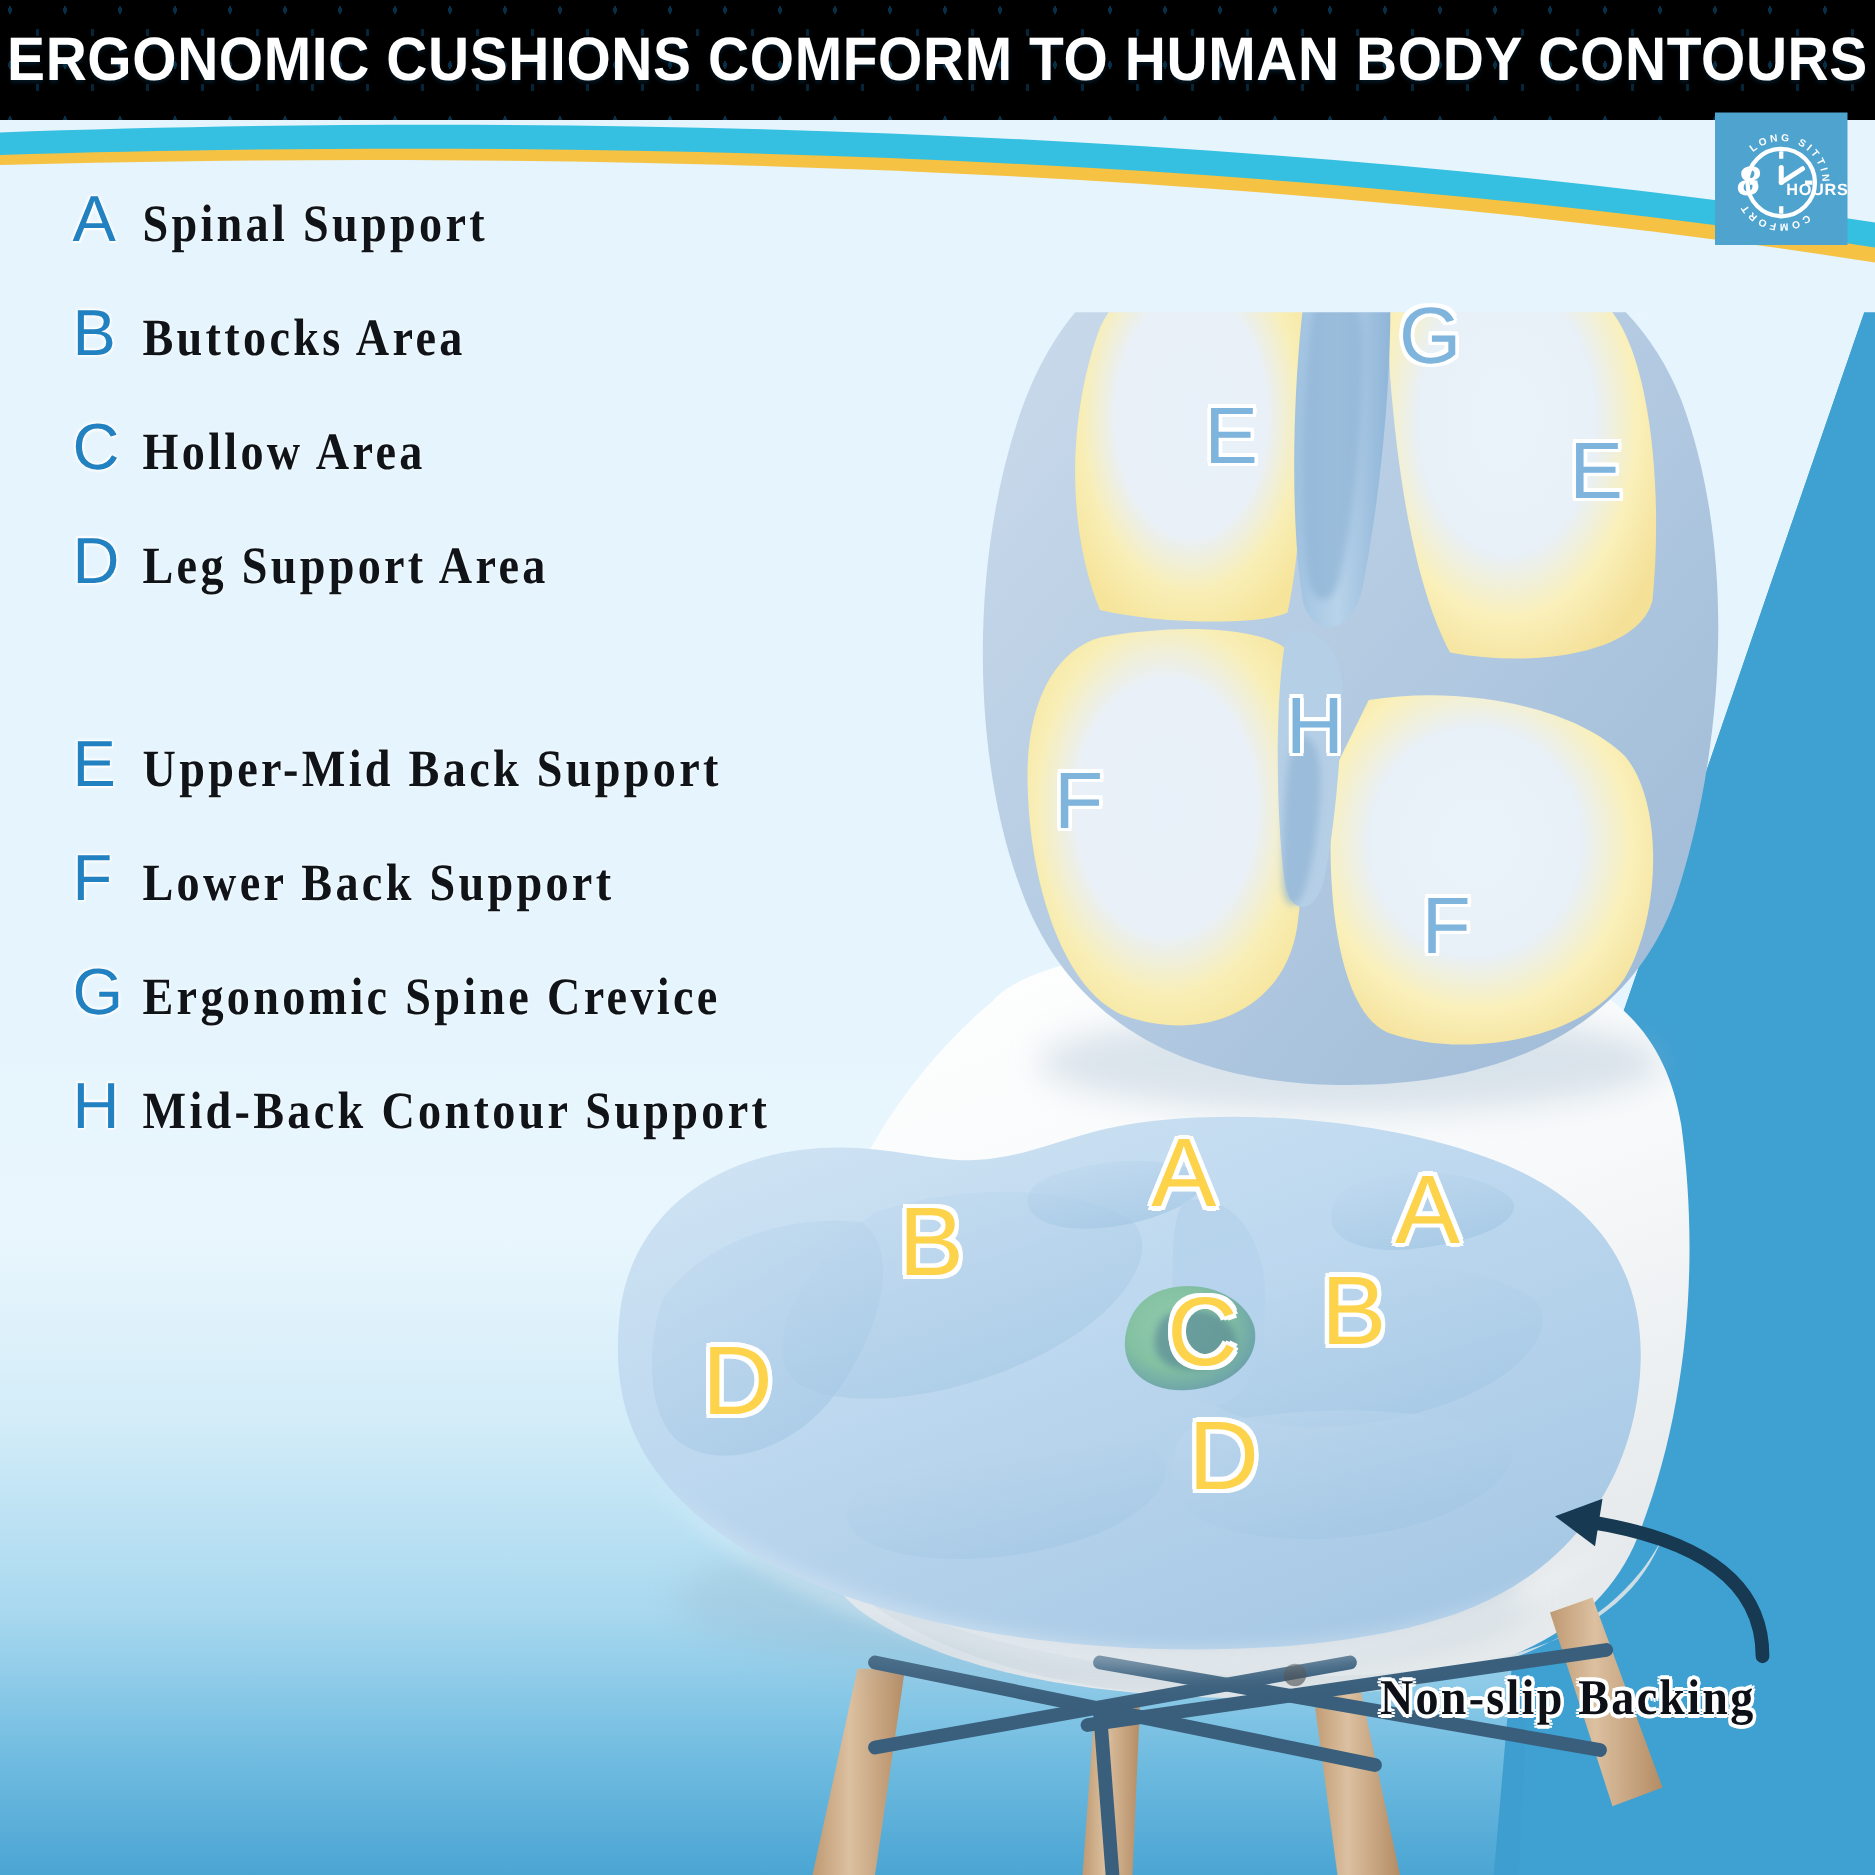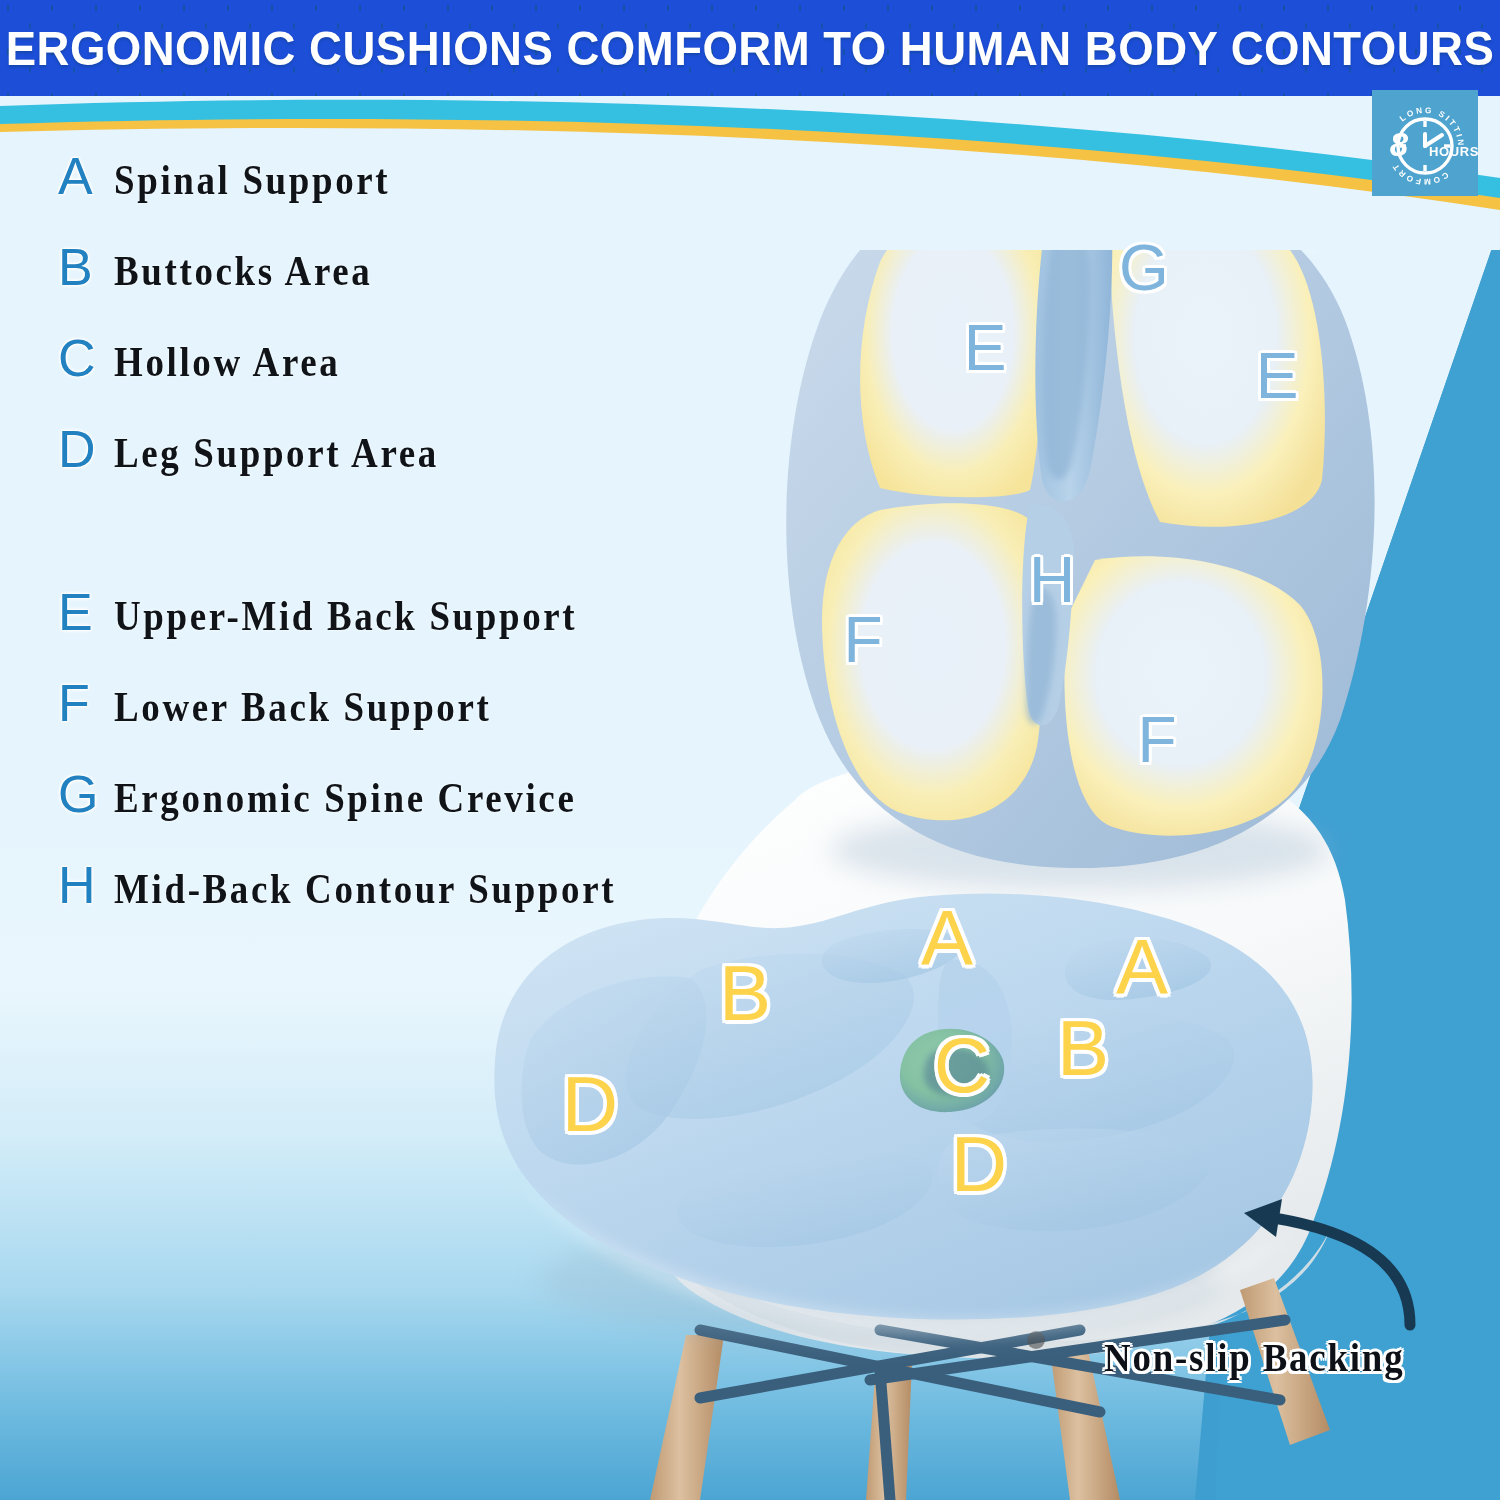--- a/index.html
+++ b/index.html
@@ -22,21 +22,21 @@
     left: 0; top: 0; width: 1500px; height: 1500px;
     background: linear-gradient(to bottom,
       #e5f4fd 0%, #e6f5fd 55%, #e9f6fd 66%,
       #d2ecf8 76%, #a8d8ef 86%, #6fbbe0 94%, #4ba5d3 100%);
   }
 
   
   .header {
     position: absolute;
     left: 0; top: 0; width: 1500px; height: 96px;
-    background: #1d4ed8;
+    background: #000000;
     overflow: hidden;
   }
   .header-dots {
     position: absolute; inset: 0;
     background-image:
       radial-gradient(ellipse 2.2px 5px at 8px 8px, rgba(12,85,130,.55) 60%, transparent 62%),
       radial-gradient(ellipse 2.2px 5px at 30px 26px, rgba(12,85,130,.45) 60%, transparent 62%);
     background-size: 44px 44px, 44px 44px;
   }
   .header-title {

